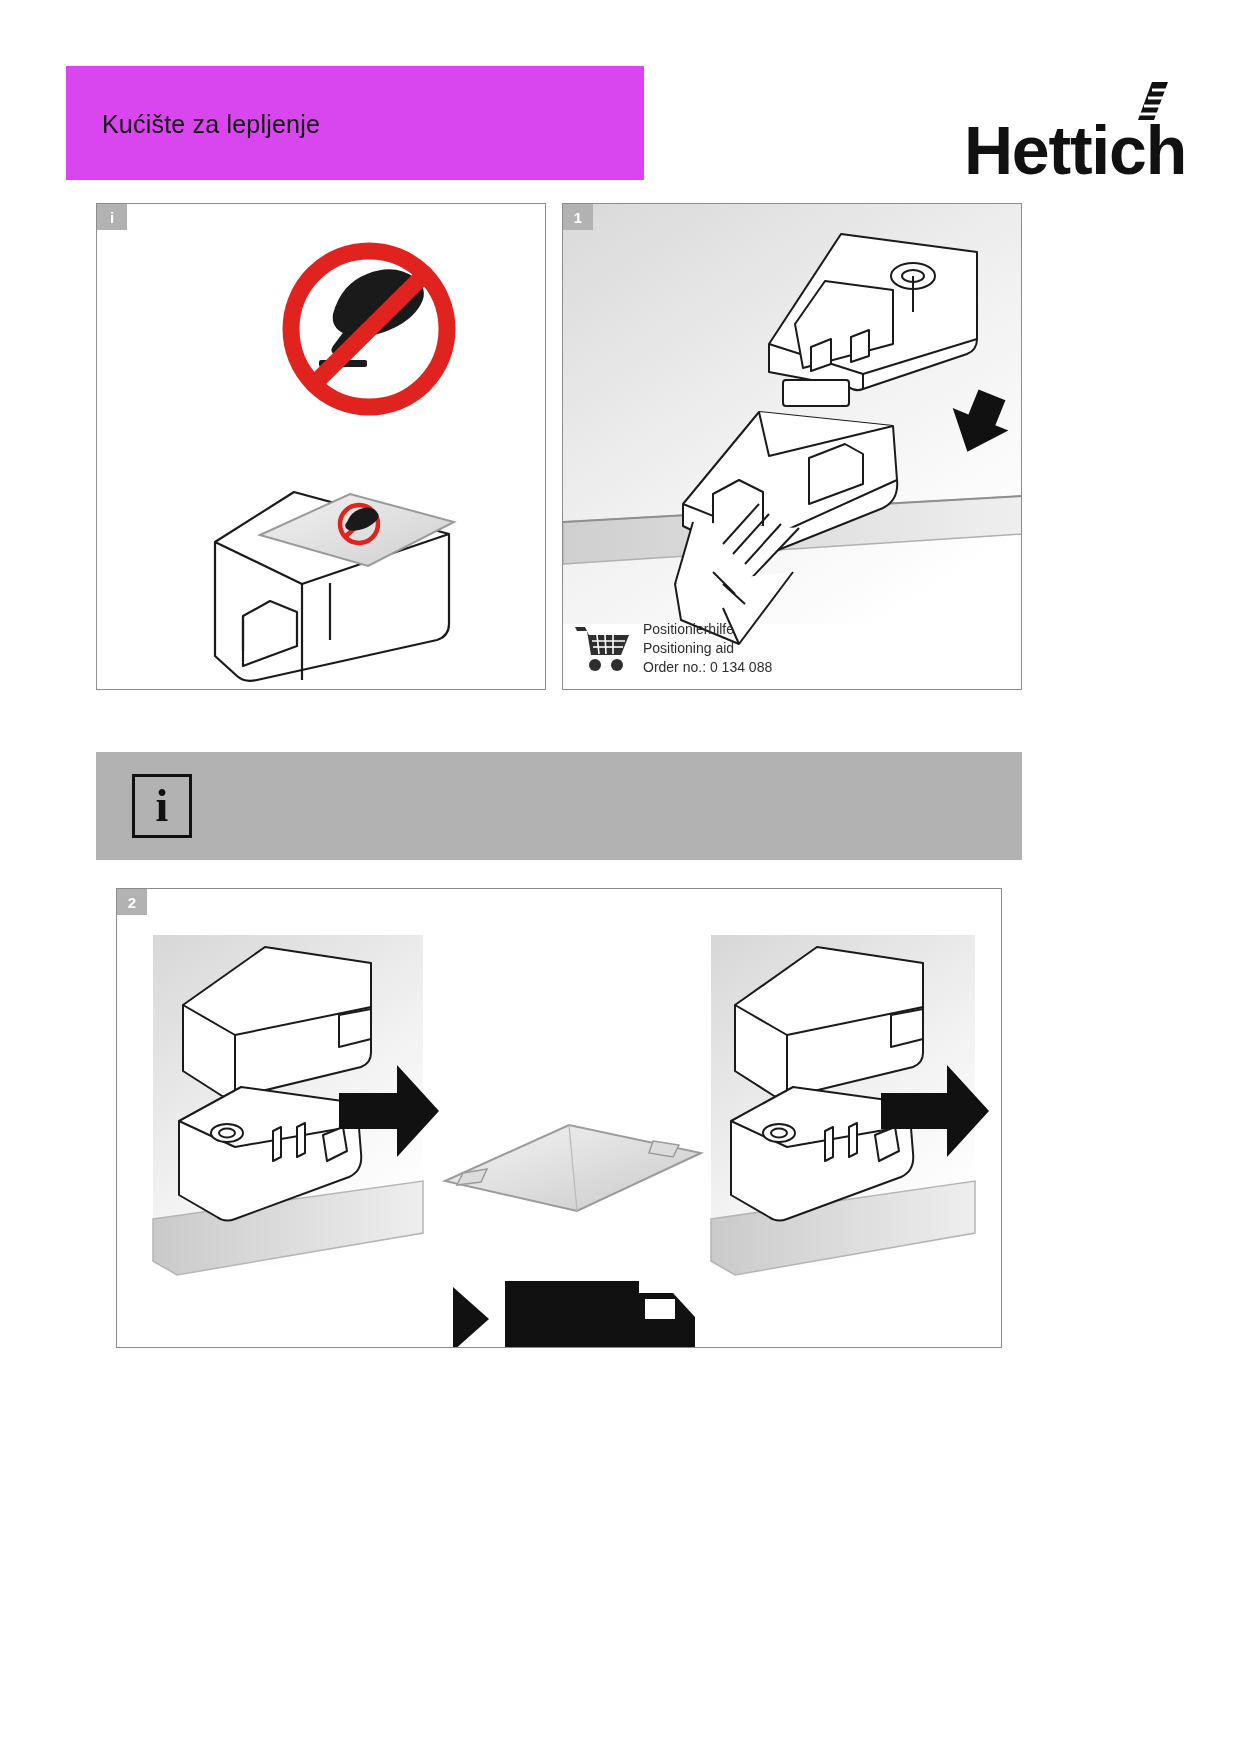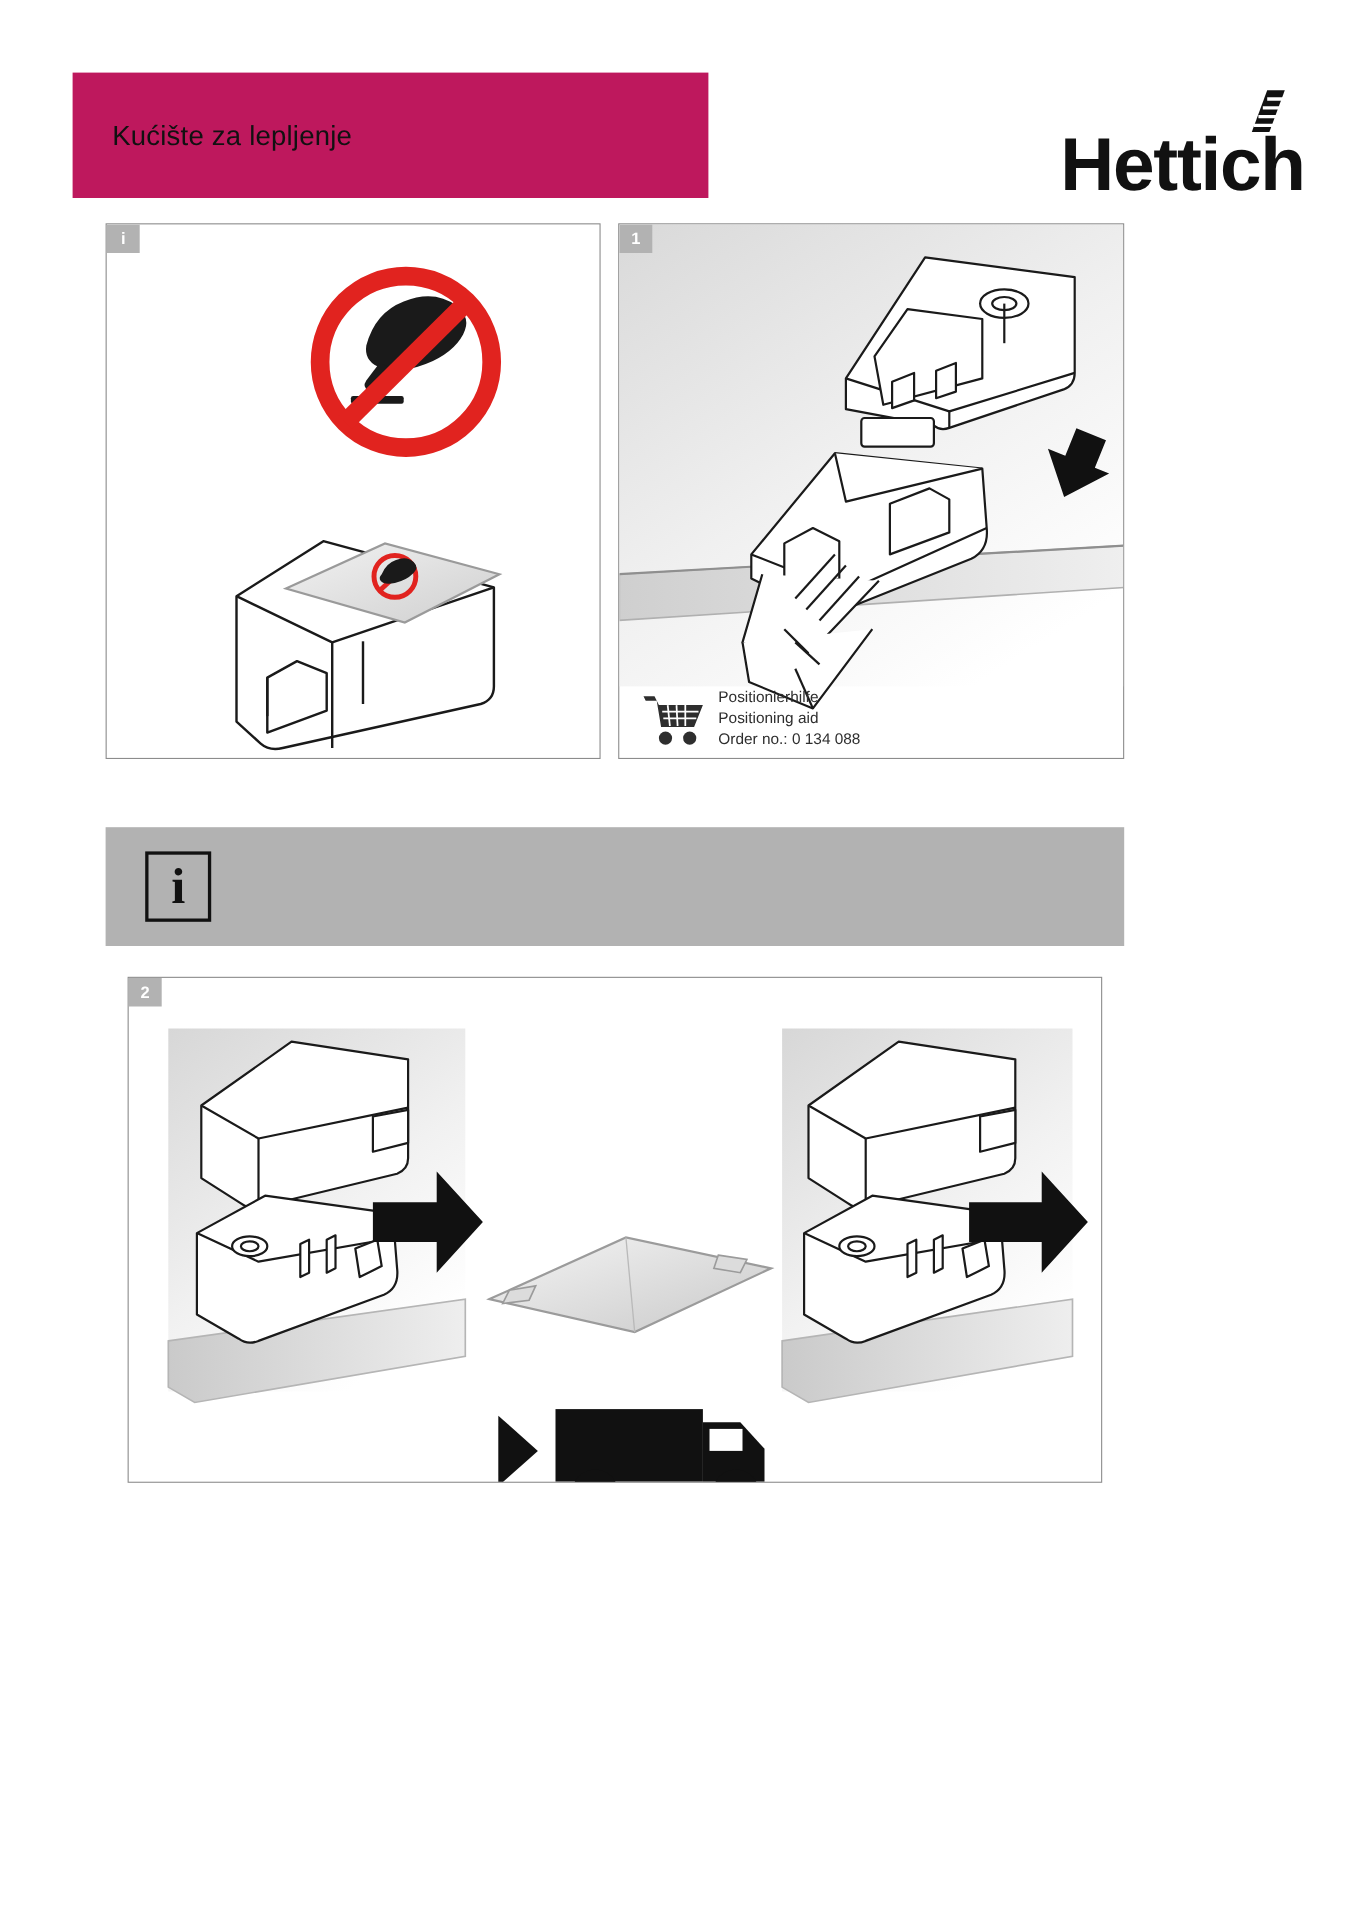--- a/index.html
+++ b/index.html
@@ -16,21 +16,21 @@
     overflow: hidden;
   }
 
   
   .header-bar {
     position: absolute;
     left: 66px;
     top: 66px;
     width: 578px;
     height: 114px;
-    background: #be185d;
+    background: #d946ef;
   }
   .header-title {
     position: absolute;
     left: 36px;
     top: 44px;
     font-size: 25px;
     color: #111;
     letter-spacing: 0.2px;
     white-space: nowrap;
   }
@@ -116,26 +116,26 @@
     font-weight: bold;
     line-height: 46px;
     color: #111;
   }
 
   
   .illus { position: absolute; inset: 0; }
 
   .order-block {
     position: absolute;
-    left: 18px;
+    left: 8px;
     bottom: 8px;
     width: 330px;
     height: 66px;
     display: flex;
-    align-items: flex-end;
+    align-items: center;
     gap: 10px;
   }
   .order-text {
     font-family: "Liberation Sans", sans-serif;
     font-size: 14px;
     line-height: 19px;
     color: #2e2e2e;
     filter: blur(0.25px);
   }
   .cart-icon { width: 62px; height: 54px; flex: 0 0 62px; }

